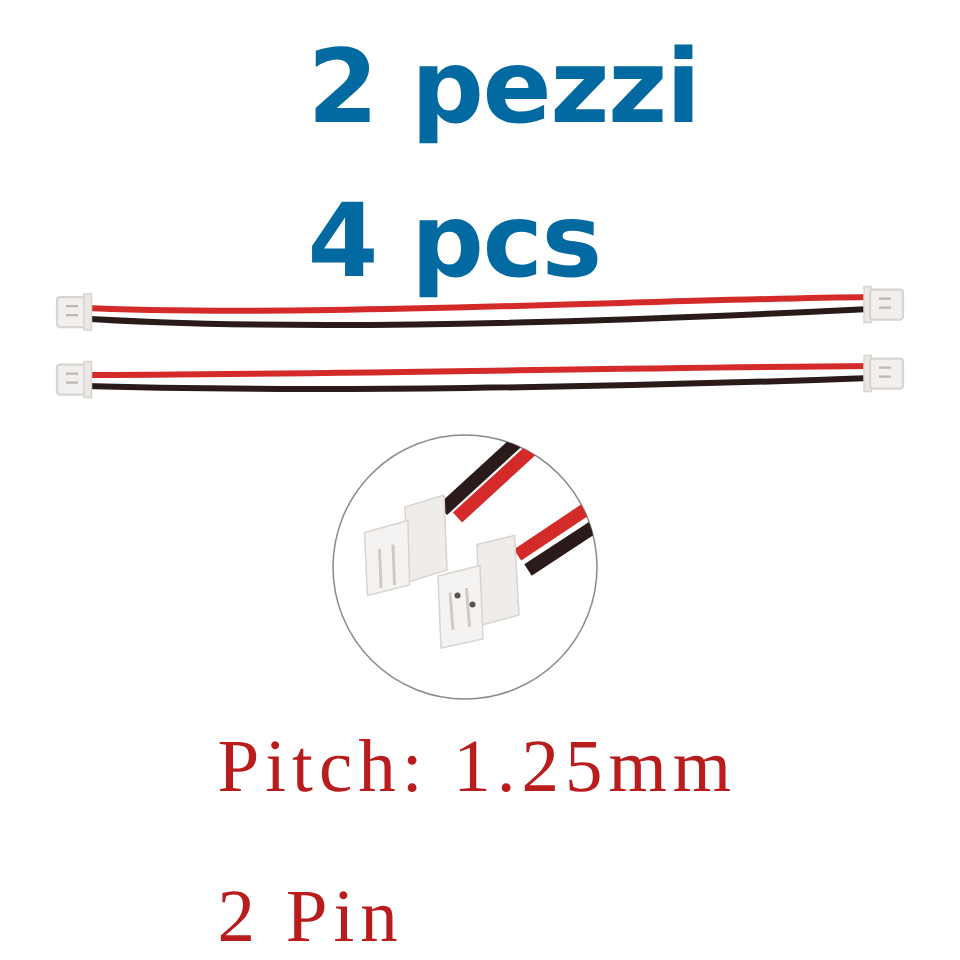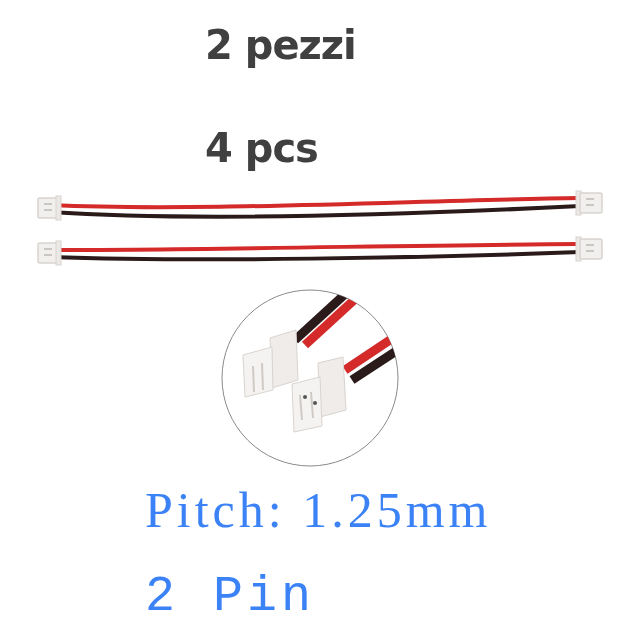--- a/index.html
+++ b/index.html
@@ -7,39 +7,39 @@
       position: relative;
       width: 640px;
       height: 640px;
       background: #ffffff;
       overflow: hidden;
     }
     .title {
       position: absolute;
       font-family: "DejaVu Sans", sans-serif;
       font-weight: bold;
-      color: #404040;
-      font-size: 40px;
+      color: #0369a1;
+      font-size: 68px;
       line-height: 1;
       letter-spacing: -1px;
       white-space: nowrap;
     }
     .title-1 { left: 205px; top: 25px; }
     .title-2 { left: 205px; top: 128px; }
     .spec {
       position: absolute;
       font-family: "Liberation Serif", "DejaVu Serif", serif;
-      color: #3b82f6;
+      color: #b91c1c;
       font-size: 50px;
       line-height: 1;
       white-space: nowrap;
       letter-spacing: 4px;
     }
     .spec-1 { left: 145px; top: 485px; }
-    .spec-2 { left: 145px; top: 572px; font-family: Liberation Mono, monospace; }
+    .spec-2 { left: 145px; top: 585px; }
     svg { position: absolute; left: 0; top: 0; }
   </style>
 </head>
 <body>
 
 <div class="canvas">
 
   <div class="title title-1">2 pezzi</div>
   <div class="title title-2">4 pcs</div>
 

